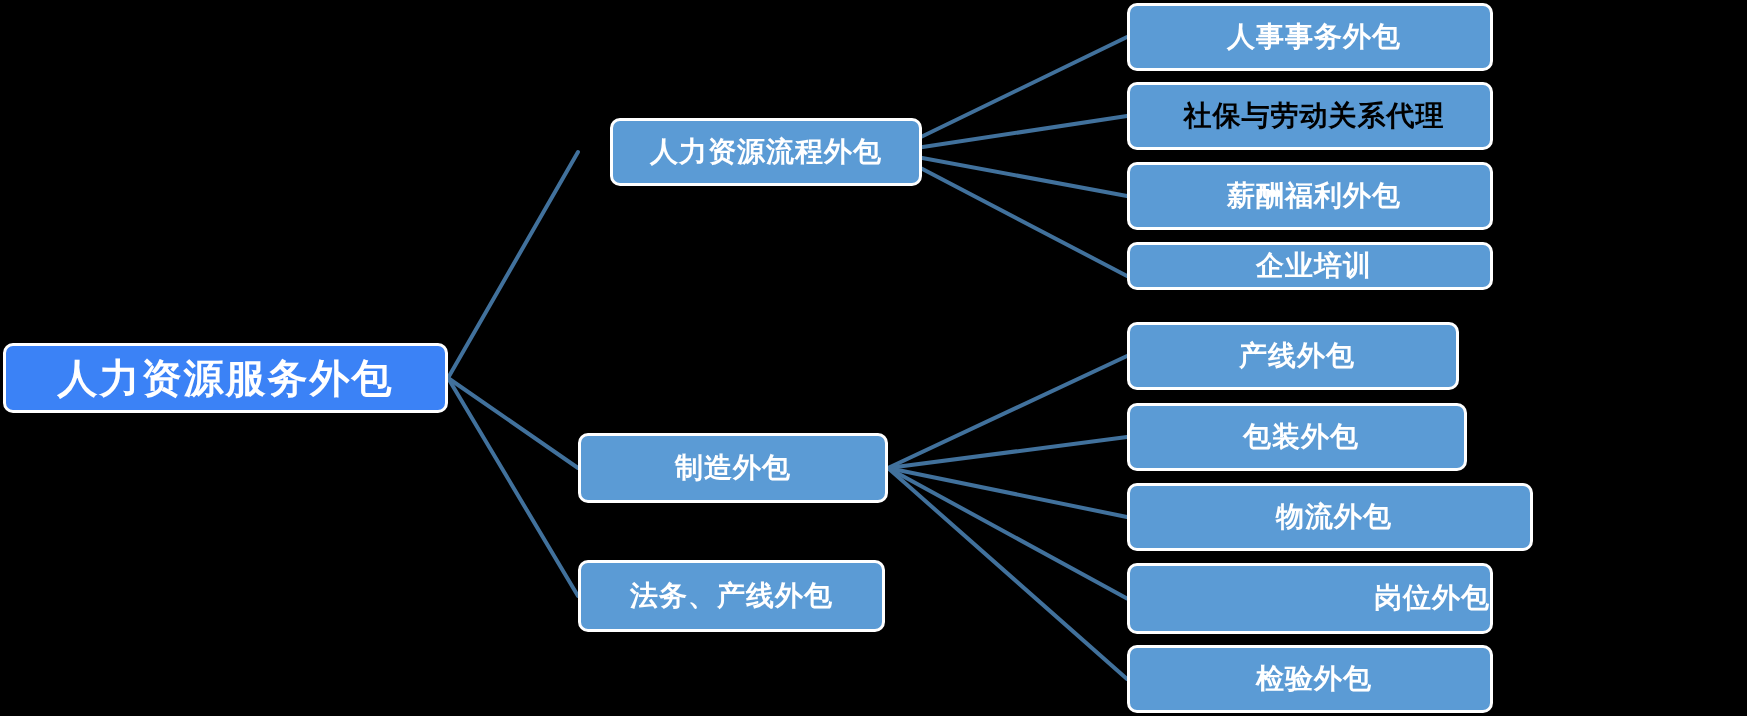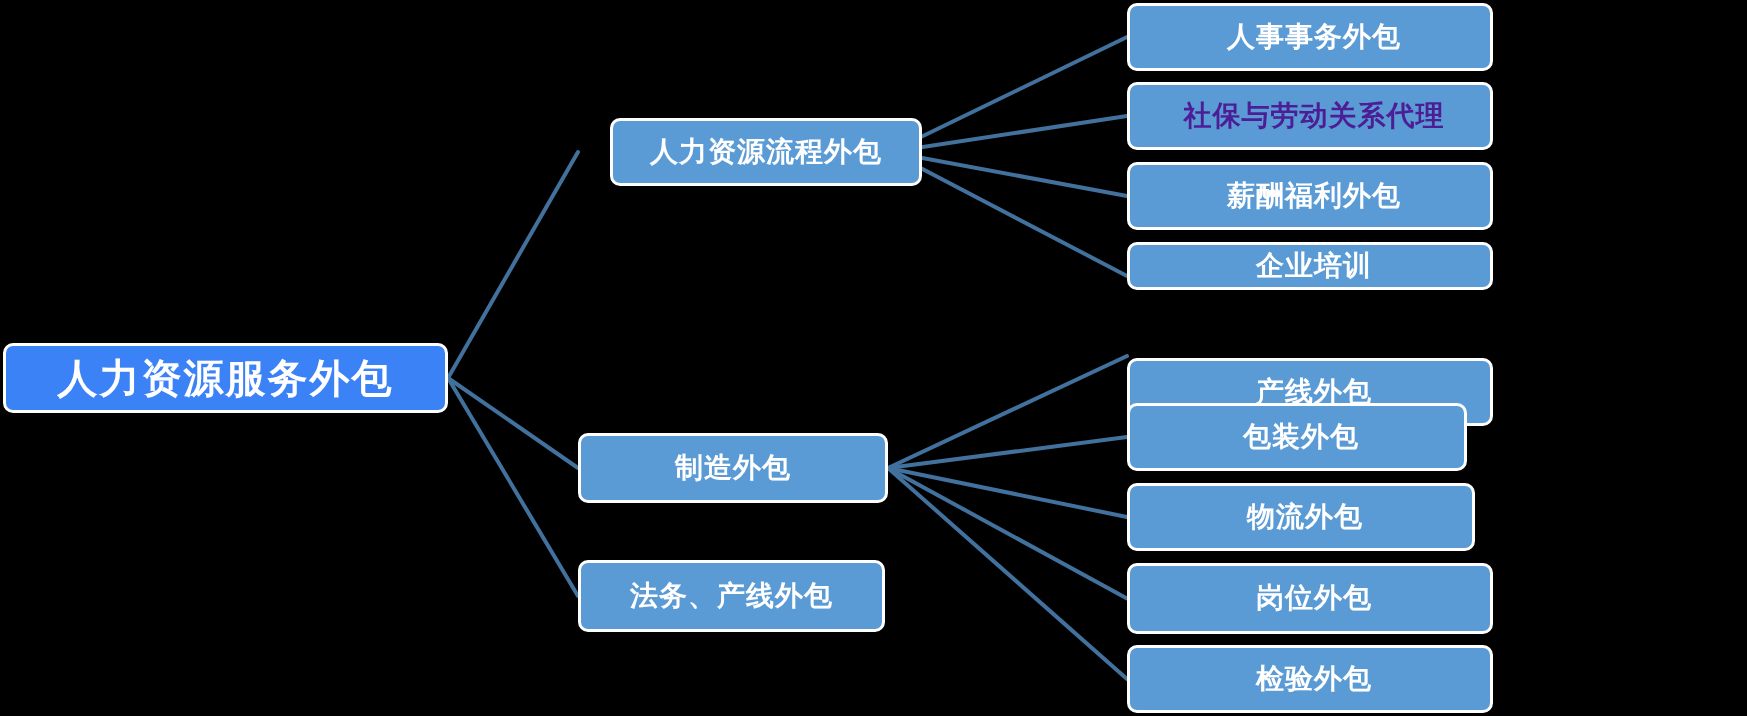--- a/index.html
+++ b/index.html
@@ -79,38 +79,38 @@
       </div>
       <div class="node level-branch" style="left: 578px; top: 433px; width: 310px; height: 70px; background: rgb(91, 155, 213); border-color: rgb(255, 255, 255); color: rgb(255, 255, 255); justify-content: center;">
         <span>制造外包</span>
       </div>
       <div class="node level-branch" style="left: 578px; top: 560px; width: 307px; height: 72px; background: rgb(91, 155, 213); border-color: rgb(255, 255, 255); color: rgb(255, 255, 255);">
         <span>法务、产线外包</span>
       </div>
       <div class="node level-leaf" style="left: 1127px; top: 3px; width: 366px; height: 68px; background: rgb(91, 155, 213); border-color: rgb(255, 255, 255); color: rgb(255, 255, 255);">
         <span>人事事务外包</span>
       </div>
-      <div class="node level-leaf" style="left: 1127px; top: 82px; width: 366px; height: 68px; background: rgb(91, 155, 213); border-color: rgb(255, 255, 255); color: #4c1d95;">
+      <div class="node level-leaf" style="left: 1127px; top: 82px; width: 366px; height: 68px; background: rgb(91, 155, 213); border-color: rgb(255, 255, 255); color: #000000;">
         <span>社保与劳动关系代理</span>
       </div>
       <div class="node level-leaf" style="left: 1127px; top: 162px; width: 366px; height: 68px; background: rgb(91, 155, 213); border-color: rgb(255, 255, 255); color: rgb(255, 255, 255);">
         <span>薪酬福利外包</span>
       </div>
       <div class="node level-leaf" style="left: 1127px; top: 242px; width: 366px; height: 48px; background: rgb(91, 155, 213); border-color: rgb(255, 255, 255); color: rgb(255, 255, 255);">
         <span>企业培训</span>
       </div>
-      <div class="node level-leaf" style="left: 1127px; top: 322px; width: 366px; height: 68px; background: rgb(91, 155, 213); border-color: rgb(255, 255, 255); color: rgb(255, 255, 255); margin-top: 36px;">
+      <div class="node level-leaf" style="left: 1127px; top: 322px; width: 332px; height: 68px; background: rgb(91, 155, 213); border-color: rgb(255, 255, 255); color: rgb(255, 255, 255);">
         <span>产线外包</span>
       </div>
       <div class="node level-leaf" style="left: 1127px; top: 403px; width: 340px; height: 68px; background: rgb(91, 155, 213); border-color: rgb(255, 255, 255); color: rgb(255, 255, 255);">
         <span>包装外包</span>
       </div>
-      <div class="node level-leaf" style="left: 1127px; top: 483px; width: 348px; height: 68px; background: rgb(91, 155, 213); border-color: rgb(255, 255, 255); color: rgb(255, 255, 255);">
+      <div class="node level-leaf" style="left: 1127px; top: 483px; width: 406px; height: 68px; background: rgb(91, 155, 213); border-color: rgb(255, 255, 255); color: rgb(255, 255, 255);">
         <span>物流外包</span>
       </div>
-      <div class="node level-leaf" style="left: 1127px; top: 563px; width: 366px; height: 71px; background: rgb(91, 155, 213); border-color: rgb(255, 255, 255); color: rgb(255, 255, 255);">
+      <div class="node level-leaf" style="left: 1127px; top: 563px; width: 366px; height: 71px; background: rgb(91, 155, 213); border-color: rgb(255, 255, 255); color: rgb(255, 255, 255); justify-content: flex-end;">
         <span>岗位外包</span>
       </div>
       <div class="node level-leaf" style="left: 1127px; top: 645px; width: 366px; height: 68px; background: rgb(91, 155, 213); border-color: rgb(255, 255, 255); color: rgb(255, 255, 255);">
         <span>检验外包</span>
       </div>
     </div>
 </div>
 
 </body></html>

